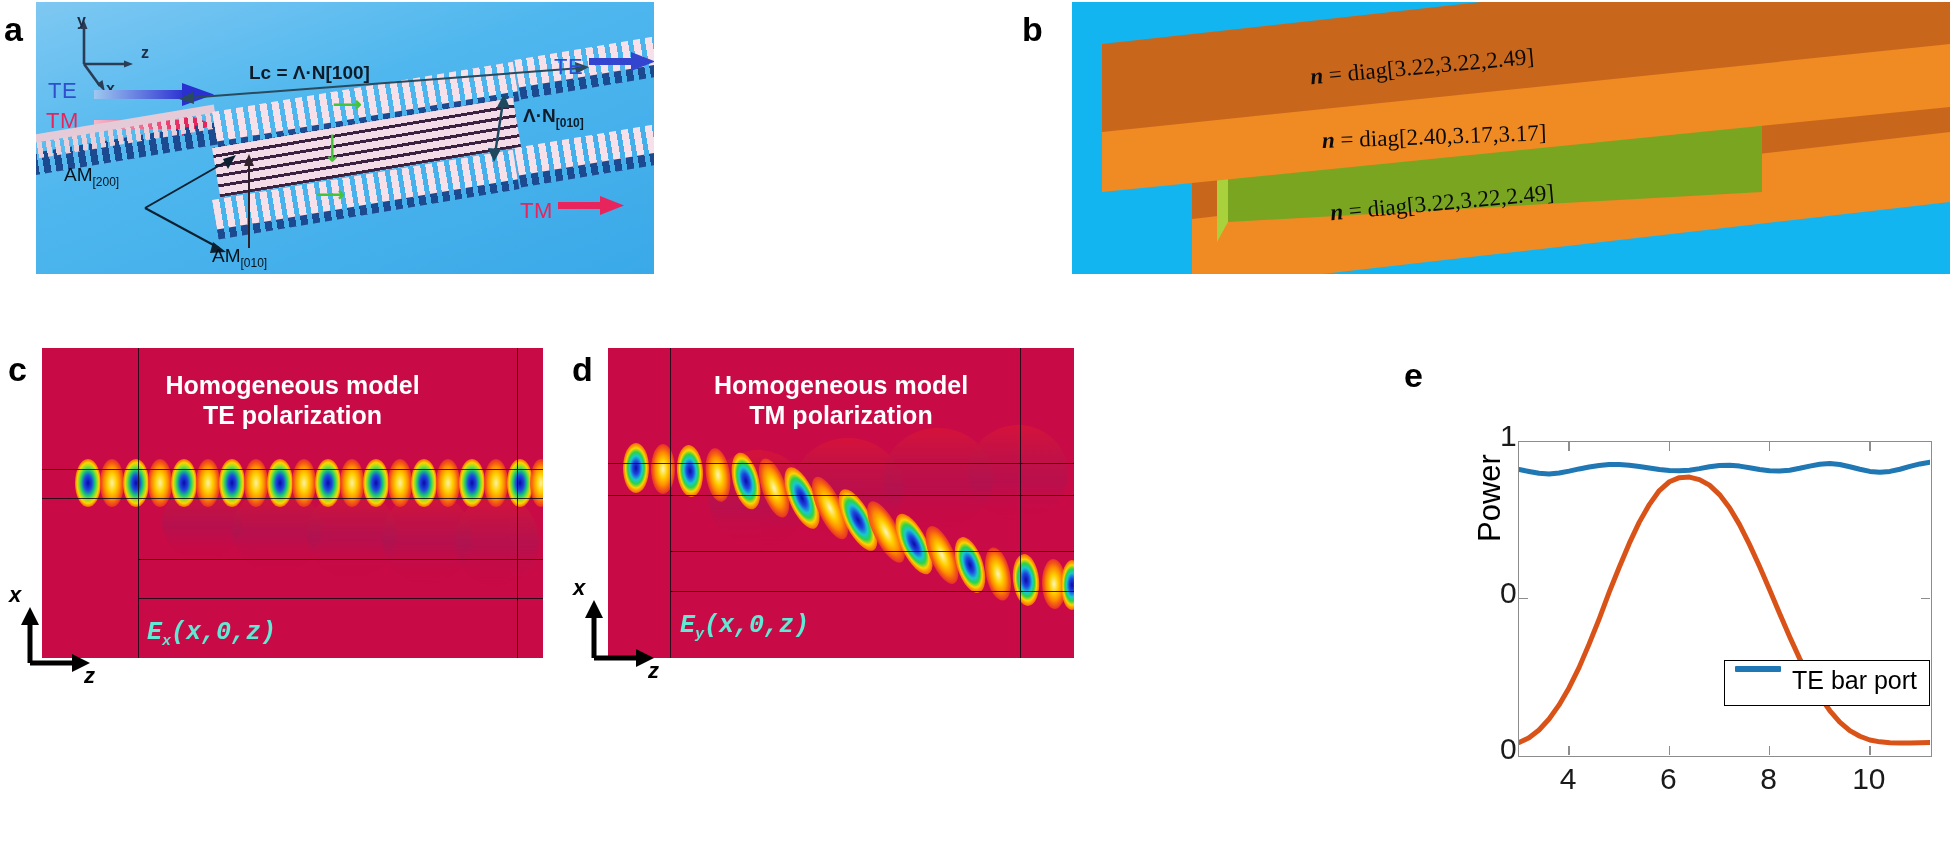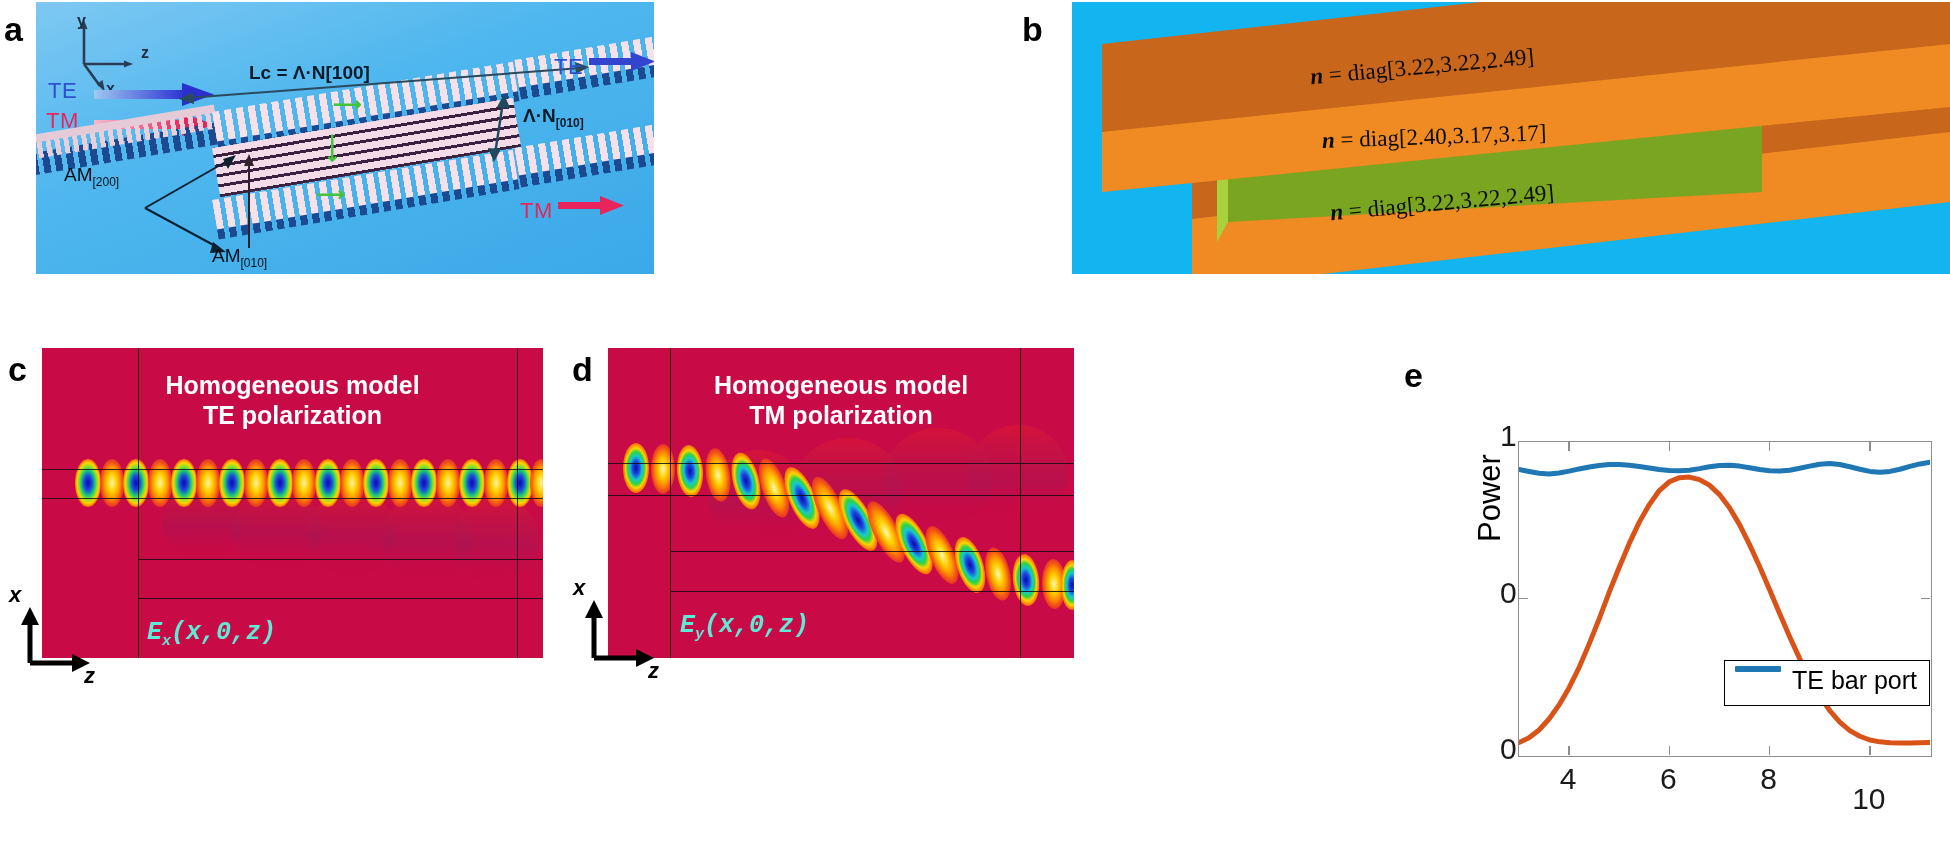--- a/index.html
+++ b/index.html
@@ -507,21 +507,21 @@
     <div id="e-plotbox">
       <svg id="e-svg" width="411" height="313" viewBox="0 0 411 313" preserveAspectRatio="none">
         <path id="series-0" fill="none" stroke-width="5" stroke-linejoin="round" stroke-linecap="round" d="M0.00,27.54 L10.02,29.42 L20.05,31.30 L30.07,31.93 L40.10,30.99 L50.12,29.11 L60.15,26.92 L70.17,25.04 L80.20,23.47 L90.22,22.54 L100.24,22.54 L110.27,23.16 L120.29,24.41 L130.32,25.98 L140.34,27.54 L150.37,28.48 L160.39,28.80 L170.41,28.17 L180.44,26.60 L190.46,24.73 L200.49,23.47 L210.51,23.16 L220.54,24.10 L230.56,25.67 L240.59,27.54 L250.61,28.80 L260.63,29.11 L270.66,28.17 L280.68,26.29 L290.71,24.10 L300.73,22.22 L310.76,21.60 L320.78,22.54 L330.80,24.73 L340.83,27.23 L350.85,29.42 L360.88,30.36 L370.90,29.42 L380.93,27.23 L390.95,24.41 L400.98,21.91 L411.00,20.34" stroke="#1f77b4"></path>
         <path id="series-1" fill="none" stroke-width="5" stroke-linejoin="round" stroke-linecap="round" d="M0.00,300.48 L10.02,295.79 L20.05,287.96 L30.07,277.00 L40.10,262.92 L50.12,245.70 L60.15,225.36 L70.17,201.88 L80.20,176.84 L90.22,150.24 L100.24,125.20 L110.27,101.41 L120.29,80.13 L130.32,62.60 L140.34,48.51 L150.37,39.75 L160.39,35.68 L170.41,35.06 L180.44,37.56 L190.46,43.19 L200.49,52.58 L210.51,65.73 L220.54,82.63 L230.56,102.66 L240.59,124.57 L250.61,147.74 L260.63,171.52 L270.66,194.69 L280.68,216.60 L290.71,236.63 L300.73,254.16 L310.76,268.55 L320.78,280.13 L330.80,288.59 L340.83,294.22 L350.85,297.98 L360.88,299.85 L370.90,300.79 L380.93,301.11 L390.95,301.11 L400.98,300.79 L411.00,300.48" stroke="#d95319"></path>
       </svg>
     <div class="tick-mark" style="left: 49.372px; top: 304px; width: 1.5px; height: 9px;"></div><div class="tick-mark" style="left: 49.372px; top: 0px; width: 1.5px; height: 9px;"></div><div class="tick-mark" style="left: 149.616px; top: 304px; width: 1.5px; height: 9px;"></div><div class="tick-mark" style="left: 149.616px; top: 0px; width: 1.5px; height: 9px;"></div><div class="tick-mark" style="left: 249.86px; top: 304px; width: 1.5px; height: 9px;"></div><div class="tick-mark" style="left: 249.86px; top: 0px; width: 1.5px; height: 9px;"></div><div class="tick-mark" style="left: 350.104px; top: 304px; width: 1.5px; height: 9px;"></div><div class="tick-mark" style="left: 350.104px; top: 0px; width: 1.5px; height: 9px;"></div><div class="tick-mark" style="left: 0px; top: 155.75px; width: 9px; height: 1.5px;"></div><div class="tick-mark" style="left: 402px; top: 155.75px; width: 9px; height: 1.5px;"></div></div>
 
     <div class="xtick-lab" id="xt0" style="top: 432px; width: 60px; left: 38.122px;">4</div>
     <div class="xtick-lab" id="xt1" style="top: 432px; width: 60px; left: 138.366px;">6</div>
     <div class="xtick-lab" id="xt2" style="top: 432px; width: 60px; left: 238.61px;">8</div>
-    <div class="xtick-lab" id="xt3" style="top: 452px; width: 60px; left: 338.854px;">10</div>
+    <div class="xtick-lab" id="xt3" style="top: 432px; width: 60px; left: 338.854px;">10</div>
 
 
     <div id="e-legend" style="left:224px; top:330px;">
       <div class="leg-row">
         <div class="leg-swatch" id="leg-sw-0" style="background: rgb(31, 119, 180);"></div>
         <div class="leg-text">TE bar port</div>
       </div>
     </div>
   </div>
 

